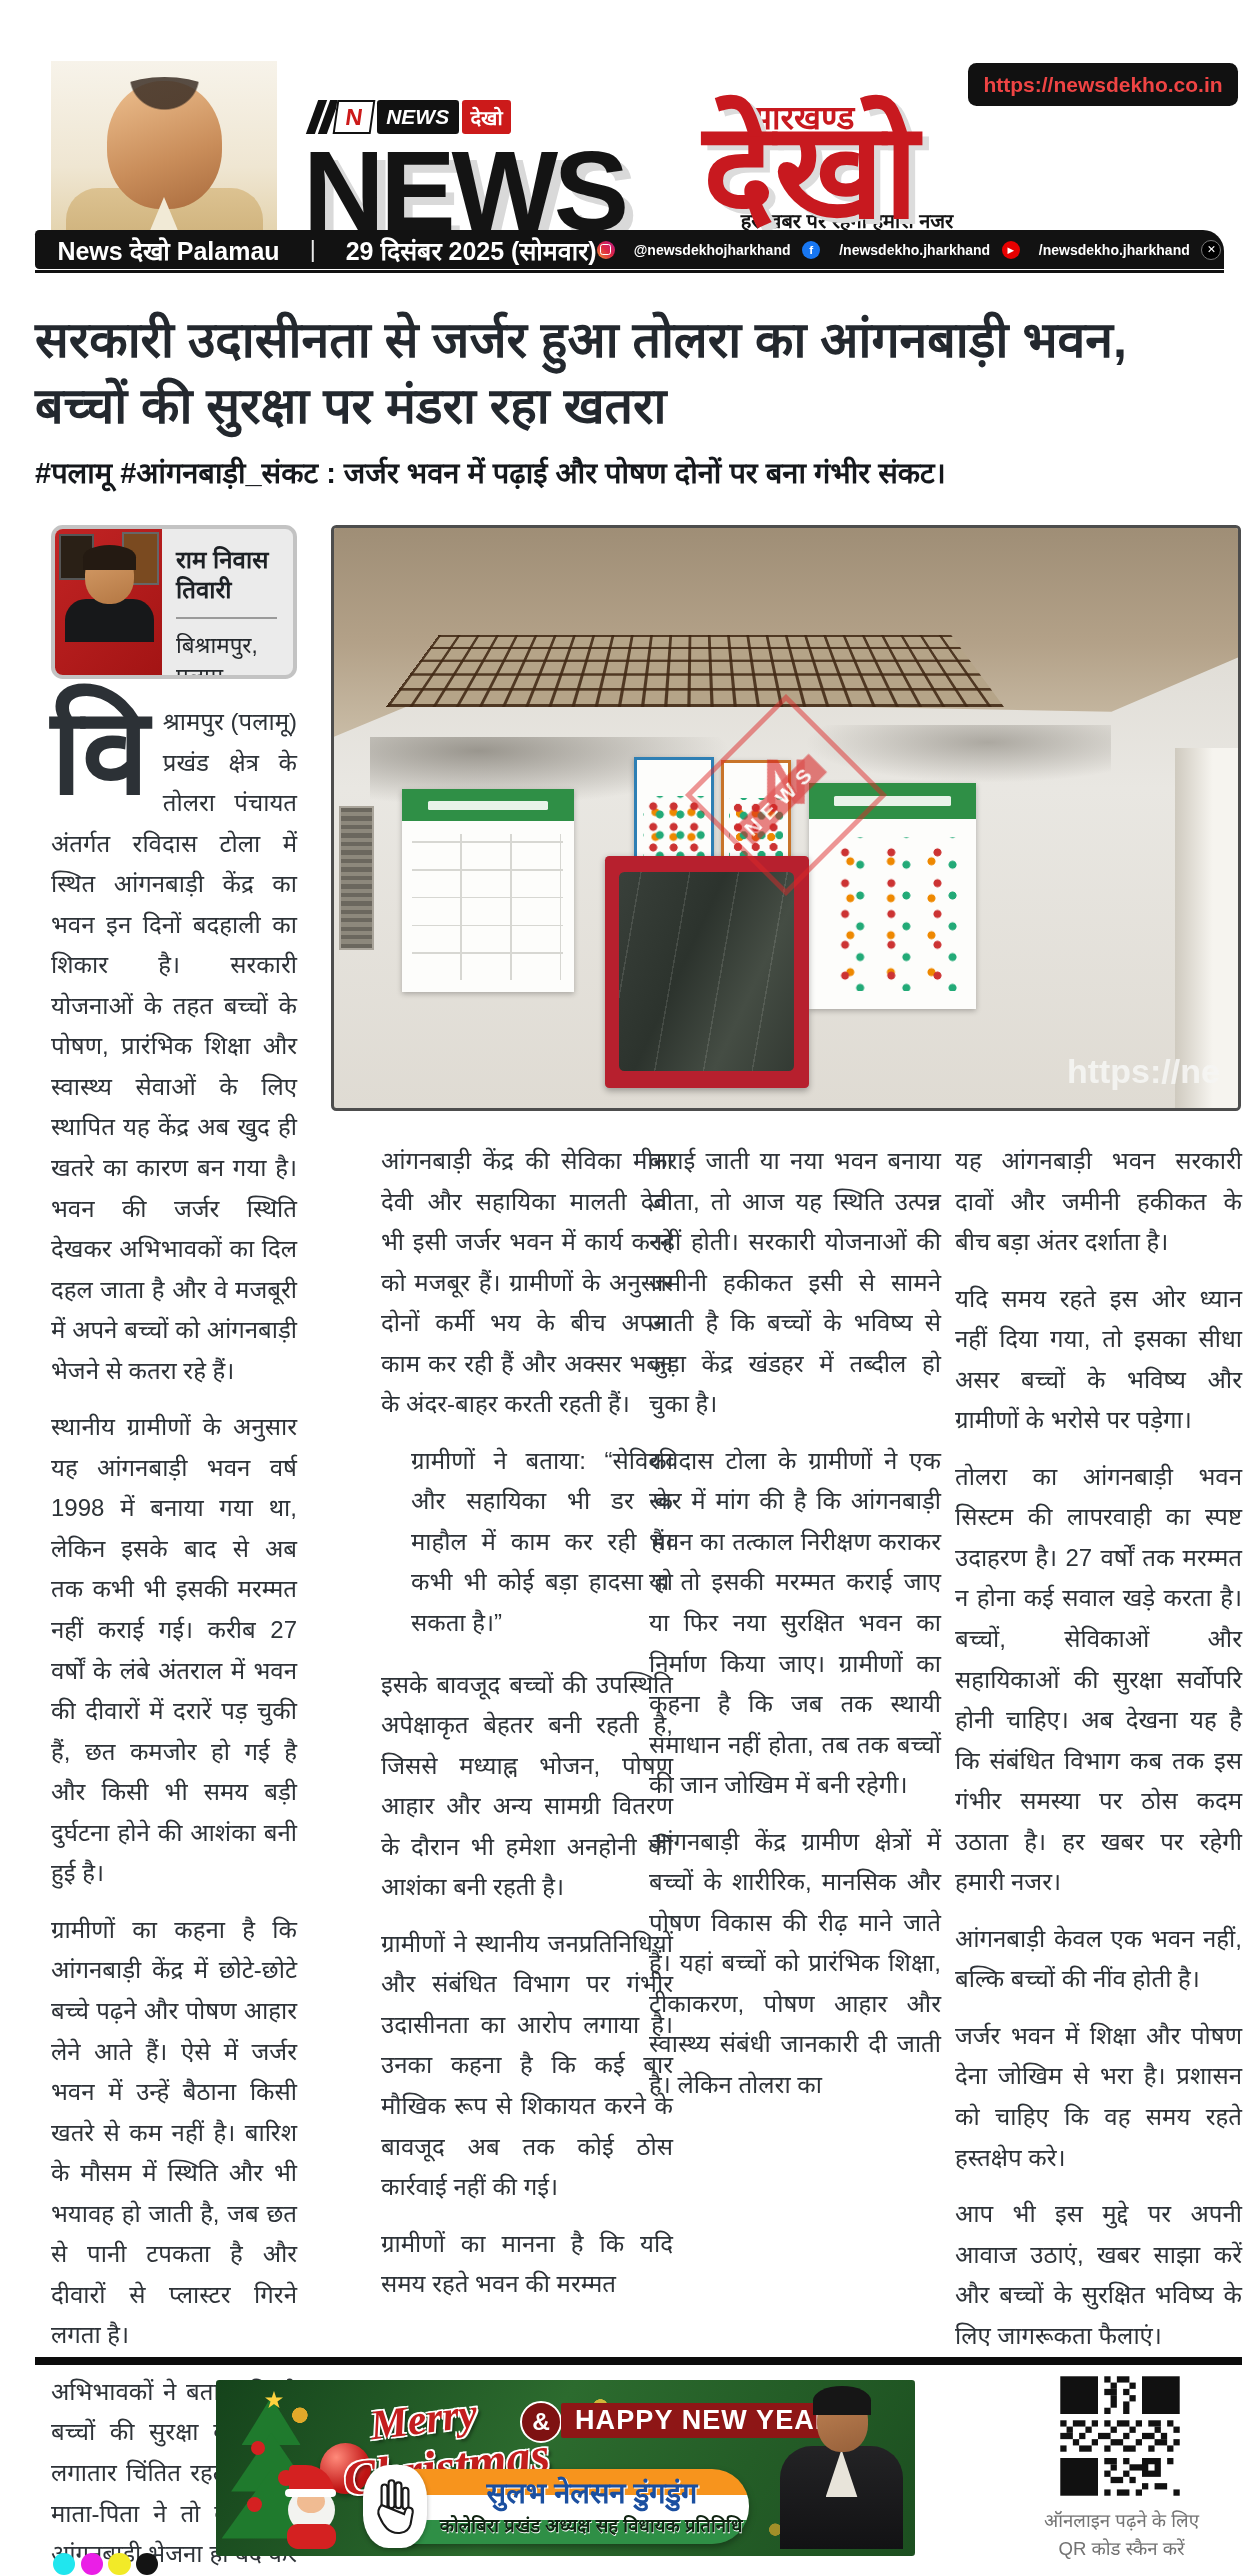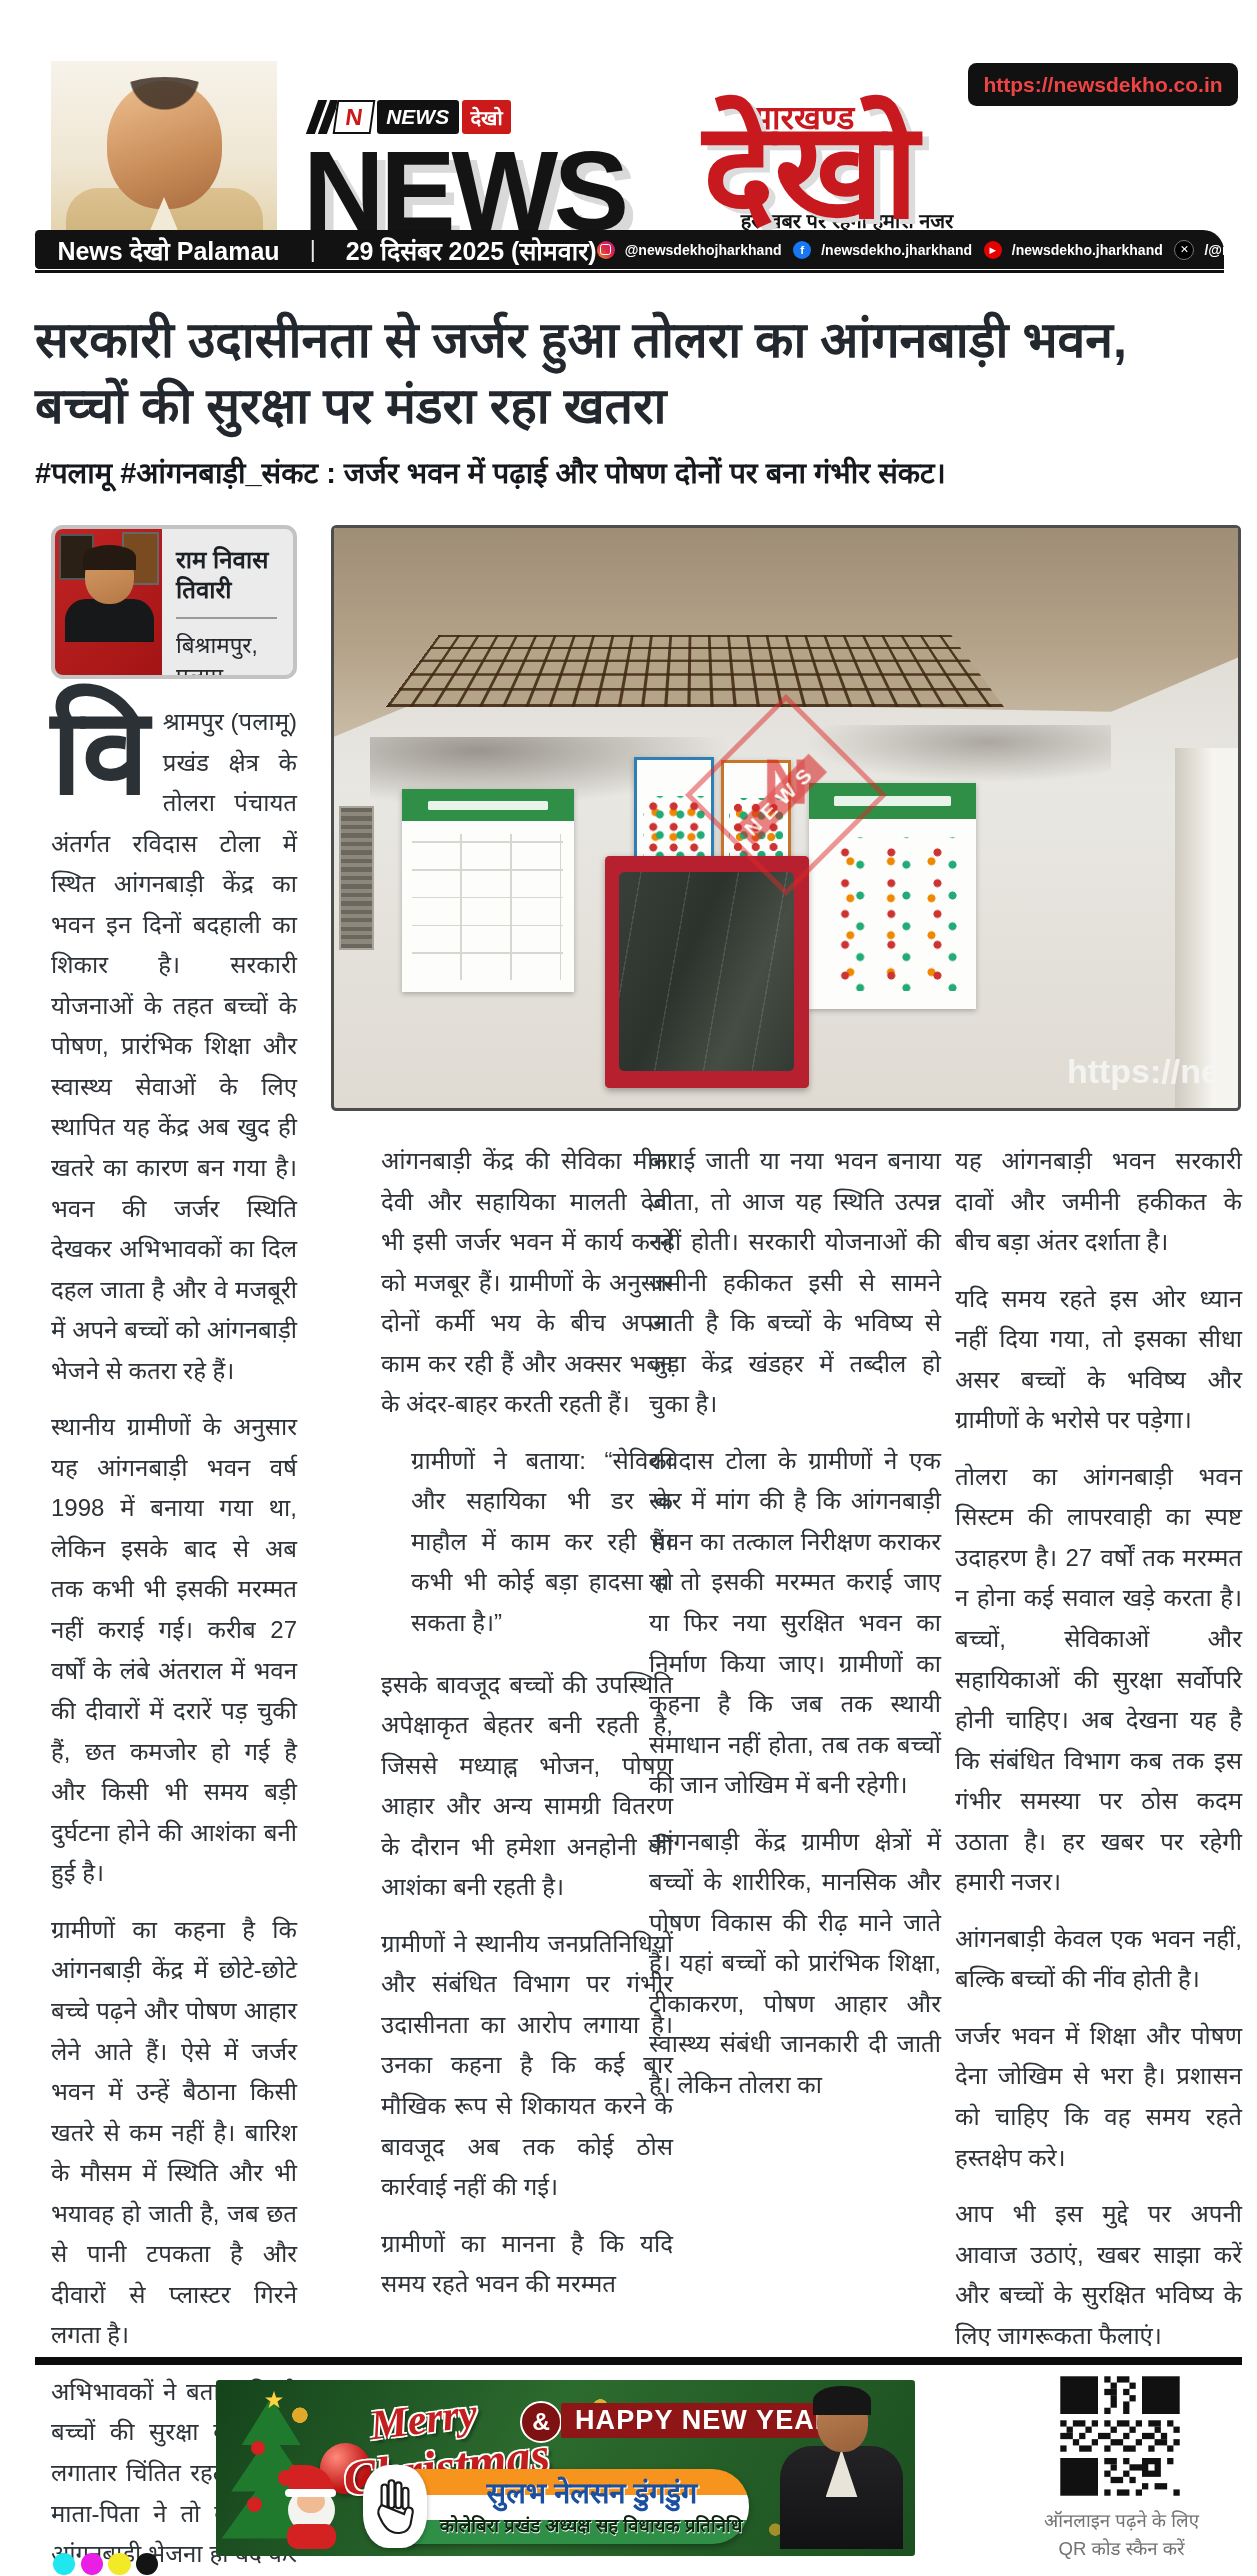--- a/index.html
+++ b/index.html
@@ -38,21 +38,21 @@
   .brand-tagline{position:absolute;left:722px;top:207px;width:250px;text-align:center;font-size:20px;
                font-weight:900;color:#141414;}
 
   .top-bar{position:absolute;left:35px;top:230px;width:1189px;height:39px;background:#121212;
            border-radius:4.3px 21px 0 4.3px;z-index:2;display:flex;align-items:center;}
   .bar-left{display:flex;align-items:center;gap:30px;padding-left:22.4px;color:#fff;}
   .bar-edition{font-size:25px;font-weight:bold;white-space:nowrap;}
   .bar-sep{font-size:23.4px;color:#e8e8e8;}
   .bar-date{font-size:25px;font-weight:bold;white-space:nowrap;}
   .bar-socials{margin-left:auto;display:flex;align-items:center;gap:11.7px;padding-right:15px;}
-  .social{display:flex;align-items:center;gap:10px;color:#fff;font-size:14px;font-weight:bold;white-space:nowrap;}
+  .social{display:flex;align-items:center;gap:19px;color:#fff;font-size:14px;font-weight:bold;white-space:nowrap;}
   .sicon{width:18px;height:18px;border-radius:50%;display:flex;align-items:center;justify-content:center;
          font-size:11.7px;font-weight:900;color:#fff;flex:none;}
   .ig{background:linear-gradient(45deg,#f09433,#dc2743 50%,#bc1888);}
   .ig span{width:8.5px;height:8.5px;border:1.6px solid #fff;border-radius:2.7px;display:block;}
   .fb{background:#1877f2;}
   .yt{background:#e70000;font-size:8.5px;}
   .xx{background:#000;border:1.1px solid #777;font-size:10.7px;}
   .bar-rule{position:absolute;left:35px;top:270px;width:1189px;height:3.2px;background:#111;z-index:2;}
 
   

